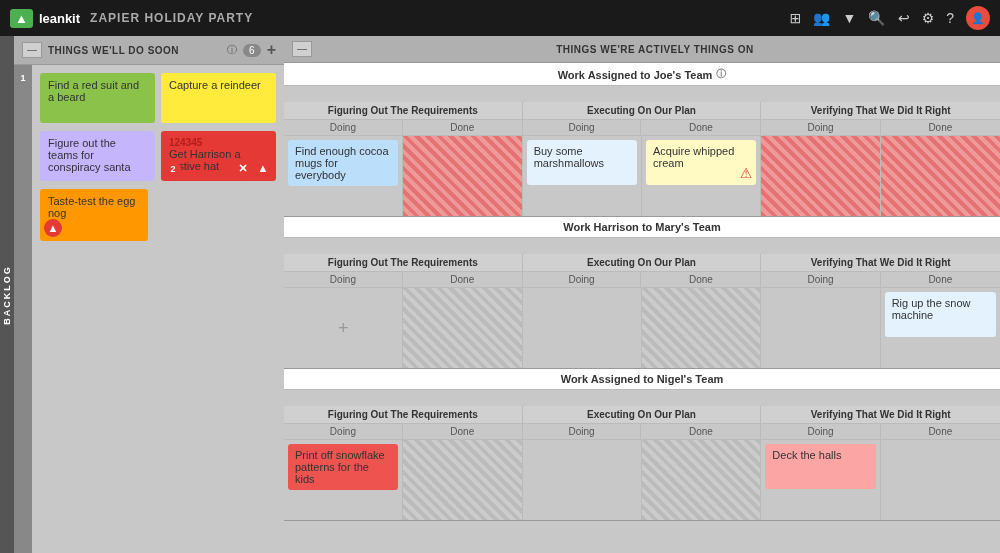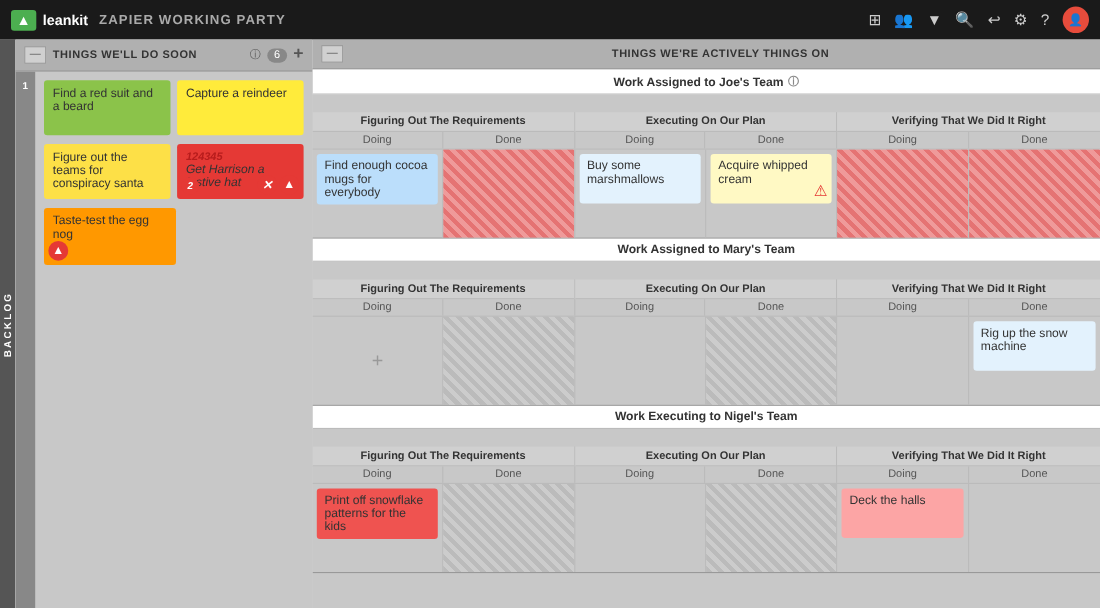--- a/index.html
+++ b/index.html
@@ -378,21 +378,21 @@
     }
   </style>
 </head>
 <body>
 
 <div class="top-nav">
   <div class="logo">
     <span class="logo-icon">▲</span>
     <span>leankit</span>
   </div>
-  <span class="nav-title">ZAPIER WORKING PARTY</span>
+  <span class="nav-title">ZAPIER HOLIDAY PARTY</span>
   <div class="nav-icons">
     <span class="nav-icon">⊞</span>
     <span class="nav-icon">👥</span>
     <span class="nav-icon">▼</span>
     <span class="nav-icon">🔍</span>
     <span class="nav-icon">↩</span>
     <span class="nav-icon">⚙</span>
     <span class="nav-icon">?</span>
     <span class="nav-icon avatar">👤</span>
   </div>
@@ -421,36 +421,36 @@
         <div style="display:flex;gap:6px;">
           <div class="card card-green" style="flex:1;">
             Find a red suit and a beard
           </div>
           <div class="card card-yellow" style="flex:1;">
             Capture a reindeer
           </div>
         </div>
 
         <div style="display:flex;gap:6px;">
-          <div class="card" style="flex:1;background:#fde047;">
+          <div class="card" style="flex:1;background:#c4b5fd;">
             Figure out the teams for conspiracy santa
           </div>
-          <div class="card card-red-dark" style="flex:1;font-style:italic;">
+          <div class="card card-red-dark" style="flex:1;">
             <div class="card-id">124345</div>
             Get Harrison a festive hat
             <div class="card-badge">2</div>
             <div class="card-actions">
               <div class="card-action-x">✕</div>
               <div class="card-action-up">▲</div>
             </div>
           </div>
         </div>
 
         <div style="display:flex;gap:6px;">
-          <div class="card card-orange" style="width:120px;padding-bottom:22px;position:relative;">
+          <div class="card card-orange" style="width:108px;padding-bottom:22px;position:relative;">
             Taste-test the egg nog
             <div class="card-action-up" style="position:absolute;bottom:4px;left:4px;">▲</div>
           </div>
         </div>
       </div>
     </div>
   </div>
 
   <div class="right-panel">
     <div class="right-panel-header">
@@ -502,21 +502,21 @@
               <span class="warning-icon">⚠</span>
             </div>
           </div>
           <div class="col-cell hatched"></div>
           <div class="col-cell hatched"></div>
         </div>
       </div>
 
       <div class="team-section">
         <div class="team-header">
-          <span>Work Assigned to Mary's Team</span>
+          <span>Work Harrison to Mary's Team</span>
         </div>
         <div class="columns-header">
           <div class="col-group">
             <div class="col-group-title">Figuring Out The Requirements</div>
             <div class="col-subheaders">
               <div class="col-sub">Doing</div>
               <div class="col-sub">Done</div>
             </div>
           </div>
           <div class="col-group">
@@ -541,21 +541,21 @@
           <div class="col-cell hatched-gray"></div>
           <div class="col-cell"></div>
           <div class="col-cell">
             <div class="board-card board-card-light-blue">Rig up the snow machine</div>
           </div>
         </div>
       </div>
 
       <div class="team-section">
         <div class="team-header">
-          <span>Work Executing to Nigel's Team</span>
+          <span>Work Assigned to Nigel's Team</span>
         </div>
         <div class="columns-header">
           <div class="col-group">
             <div class="col-group-title">Figuring Out The Requirements</div>
             <div class="col-subheaders">
               <div class="col-sub">Doing</div>
               <div class="col-sub">Done</div>
             </div>
           </div>
           <div class="col-group">

